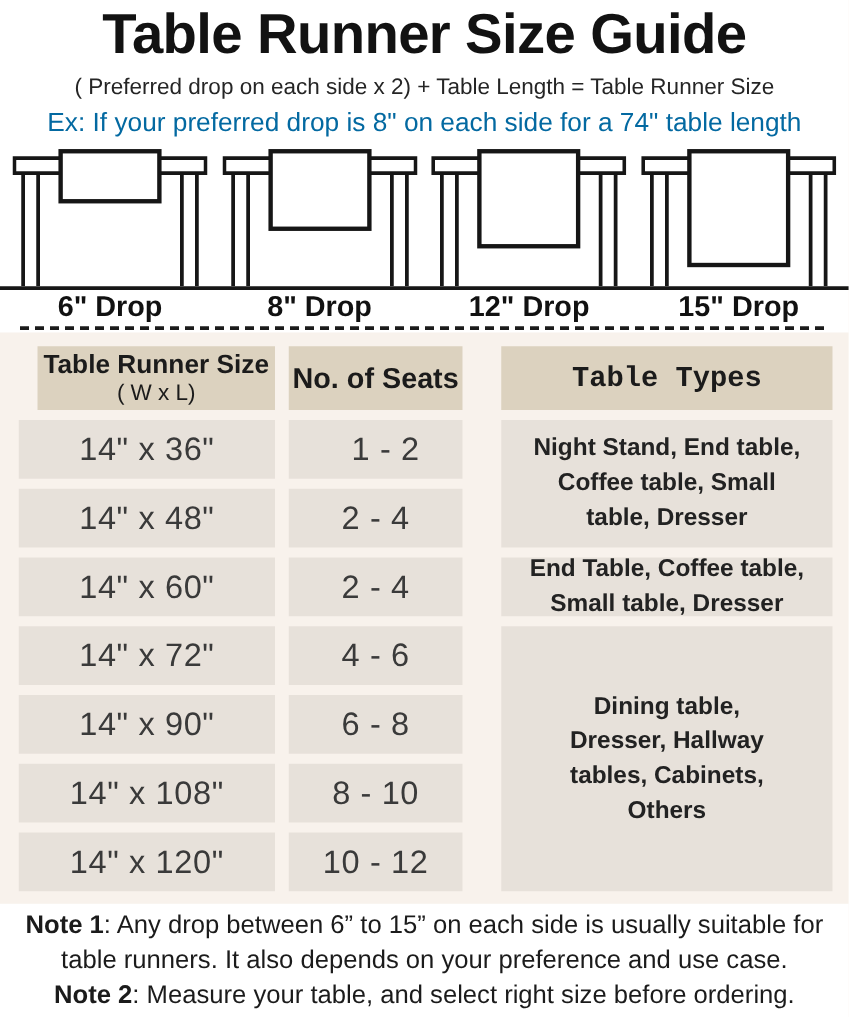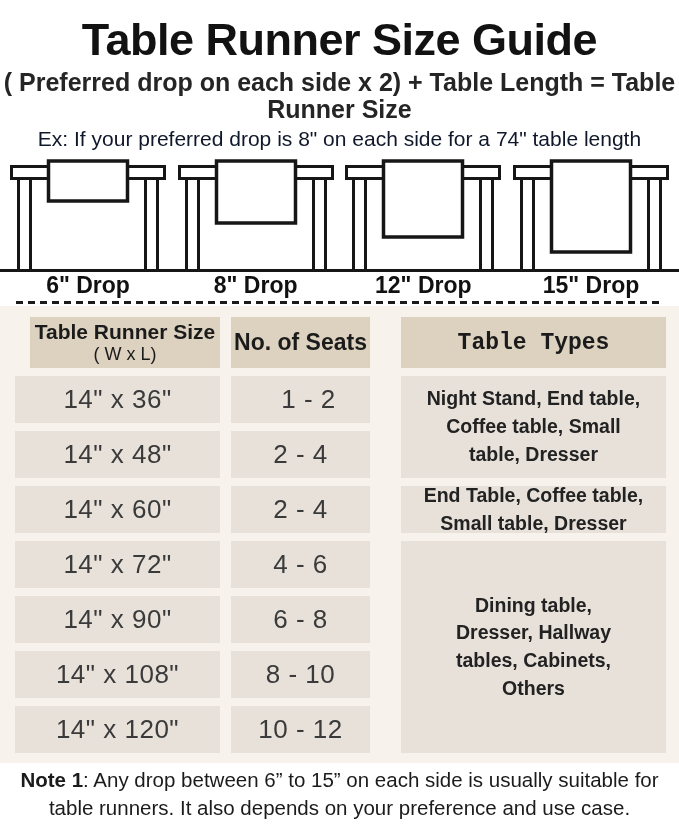--- a/index.html
+++ b/index.html
@@ -5,27 +5,27 @@
   * { box-sizing: border-box; }
   html,body { margin:0; padding:0; }
   body {
     width: 679px; height: 826px; overflow: hidden;
     background: #ffffff;
     font-family: "Liberation Sans", sans-serif;
     color: #1f1f1f;
   }
 
   
-  .hdr { text-align: center; padding-top: 14px; }
+  .hdr { text-align: center; padding-top: 1px; }
   .hdr h1 {
     margin: 0; font-size: 45px; line-height: 52px;
     font-weight: 700; color: #121212; letter-spacing: -0.5px;
   }
-  .hdr .formula { margin: 3px 0 0; font-size: 25px; line-height: 27px; color: #252525; font-weight: bold; }
-  .hdr .exline  { margin: 2px 16px 0; font-size: 21px; line-height: 27px; color: #0f172a; }
+  .hdr .formula { margin: 3px 0 0; font-size: 18px; line-height: 27px; color: #252525; }
+  .hdr .exline  { margin: 2px 16px 0; font-size: 21px; line-height: 27px; color: #0369a1; }
 
   
   .illus { margin-top: 7px; }
   .tables-row { display: flex; justify-content: space-between; padding: 0 10px; height: 110px; }
   .table-fig { width: 156px; height: 110px; }
   .floor-line { height: 3px; background: #161616; }
   .labels-row { display: flex; justify-content: space-between; padding: 1px 10px 2px; }
   .drop-label { width: 156px; text-align: center; font-weight: 700; font-size: 23px; line-height: 25px; color: #111; }
   .dashed-line {
     height: 3px; margin: 1px 16px 0;

